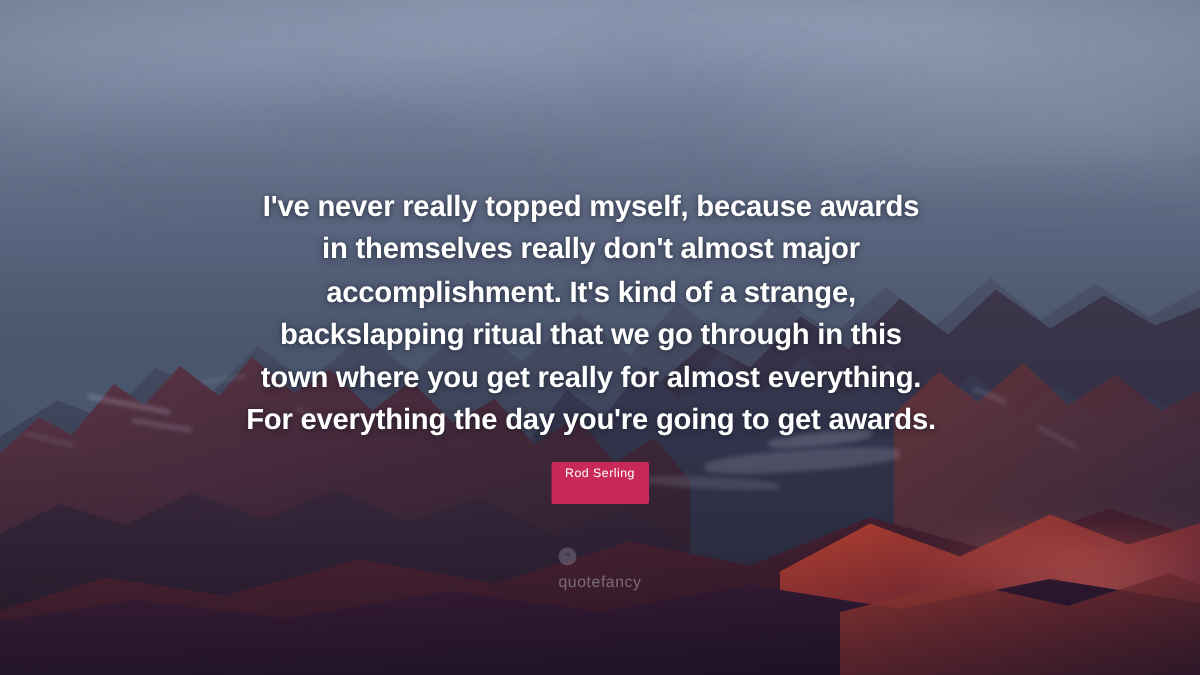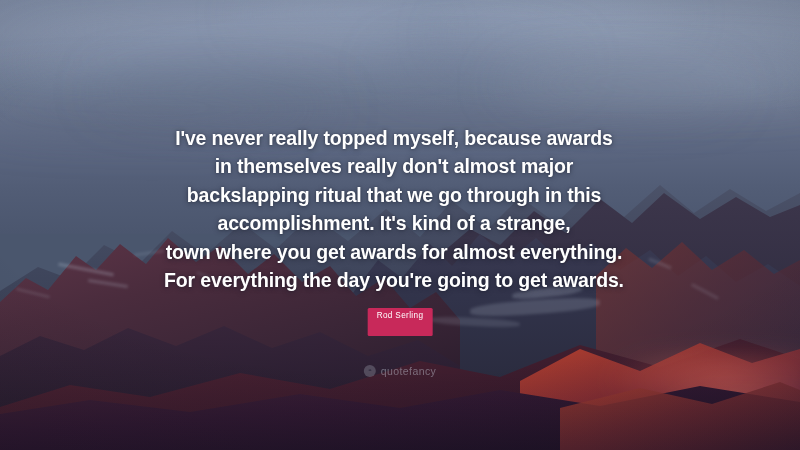--- a/index.html
+++ b/index.html
@@ -111,23 +111,24 @@
     white-space: nowrap;
   }
 
   
   .watermark {
     position: absolute;
     left: 50%;
     transform: translateX(-50%);
     top: 365px;
     display: flex;
-    align-items: flex-end;
+    align-items: flex-start;
     gap: 5px;
     opacity: .42;
+    flex-direction: column;
   }
   .wm-logo {
     width: 12px;
     height: 12px;
     border-radius: 50%;
     background: rgba(214,222,234,.55);
     display: flex;
     align-items: center;
     justify-content: center;
   }
@@ -301,23 +302,23 @@
 
       <path d="M560,48 L640,28 L712,44 L780,22 L800,30 L800,90 L560,90 Z" fill="url(#gFrontRed)" opacity=".80"></path>
     </svg>
   </div>
 
   <div class="vignette"></div>
 
   <div class="quote-block">
     <span class="quote-line">I've never really topped myself, because awards</span>
     <span class="quote-line">in themselves really don't almost major</span>
+    <span class="quote-line">accomplishment. It's kind of a strange,</span>
     <span class="quote-line">backslapping ritual that we go through in this</span>
-    <span class="quote-line">accomplishment. It's kind of a strange,</span>
-    <span class="quote-line">town where you get awards for almost everything.</span>
+    <span class="quote-line">town where you get really for almost everything.</span>
     <span class="quote-line">For everything the day you're going to get awards.</span>
   </div>
 
   <div class="author-badge">Rod Serling</div>
 
   <div class="watermark">
     <span class="wm-logo">
       <span>“</span>
     </span>
     <span class="wm-text">quotefancy</span>

